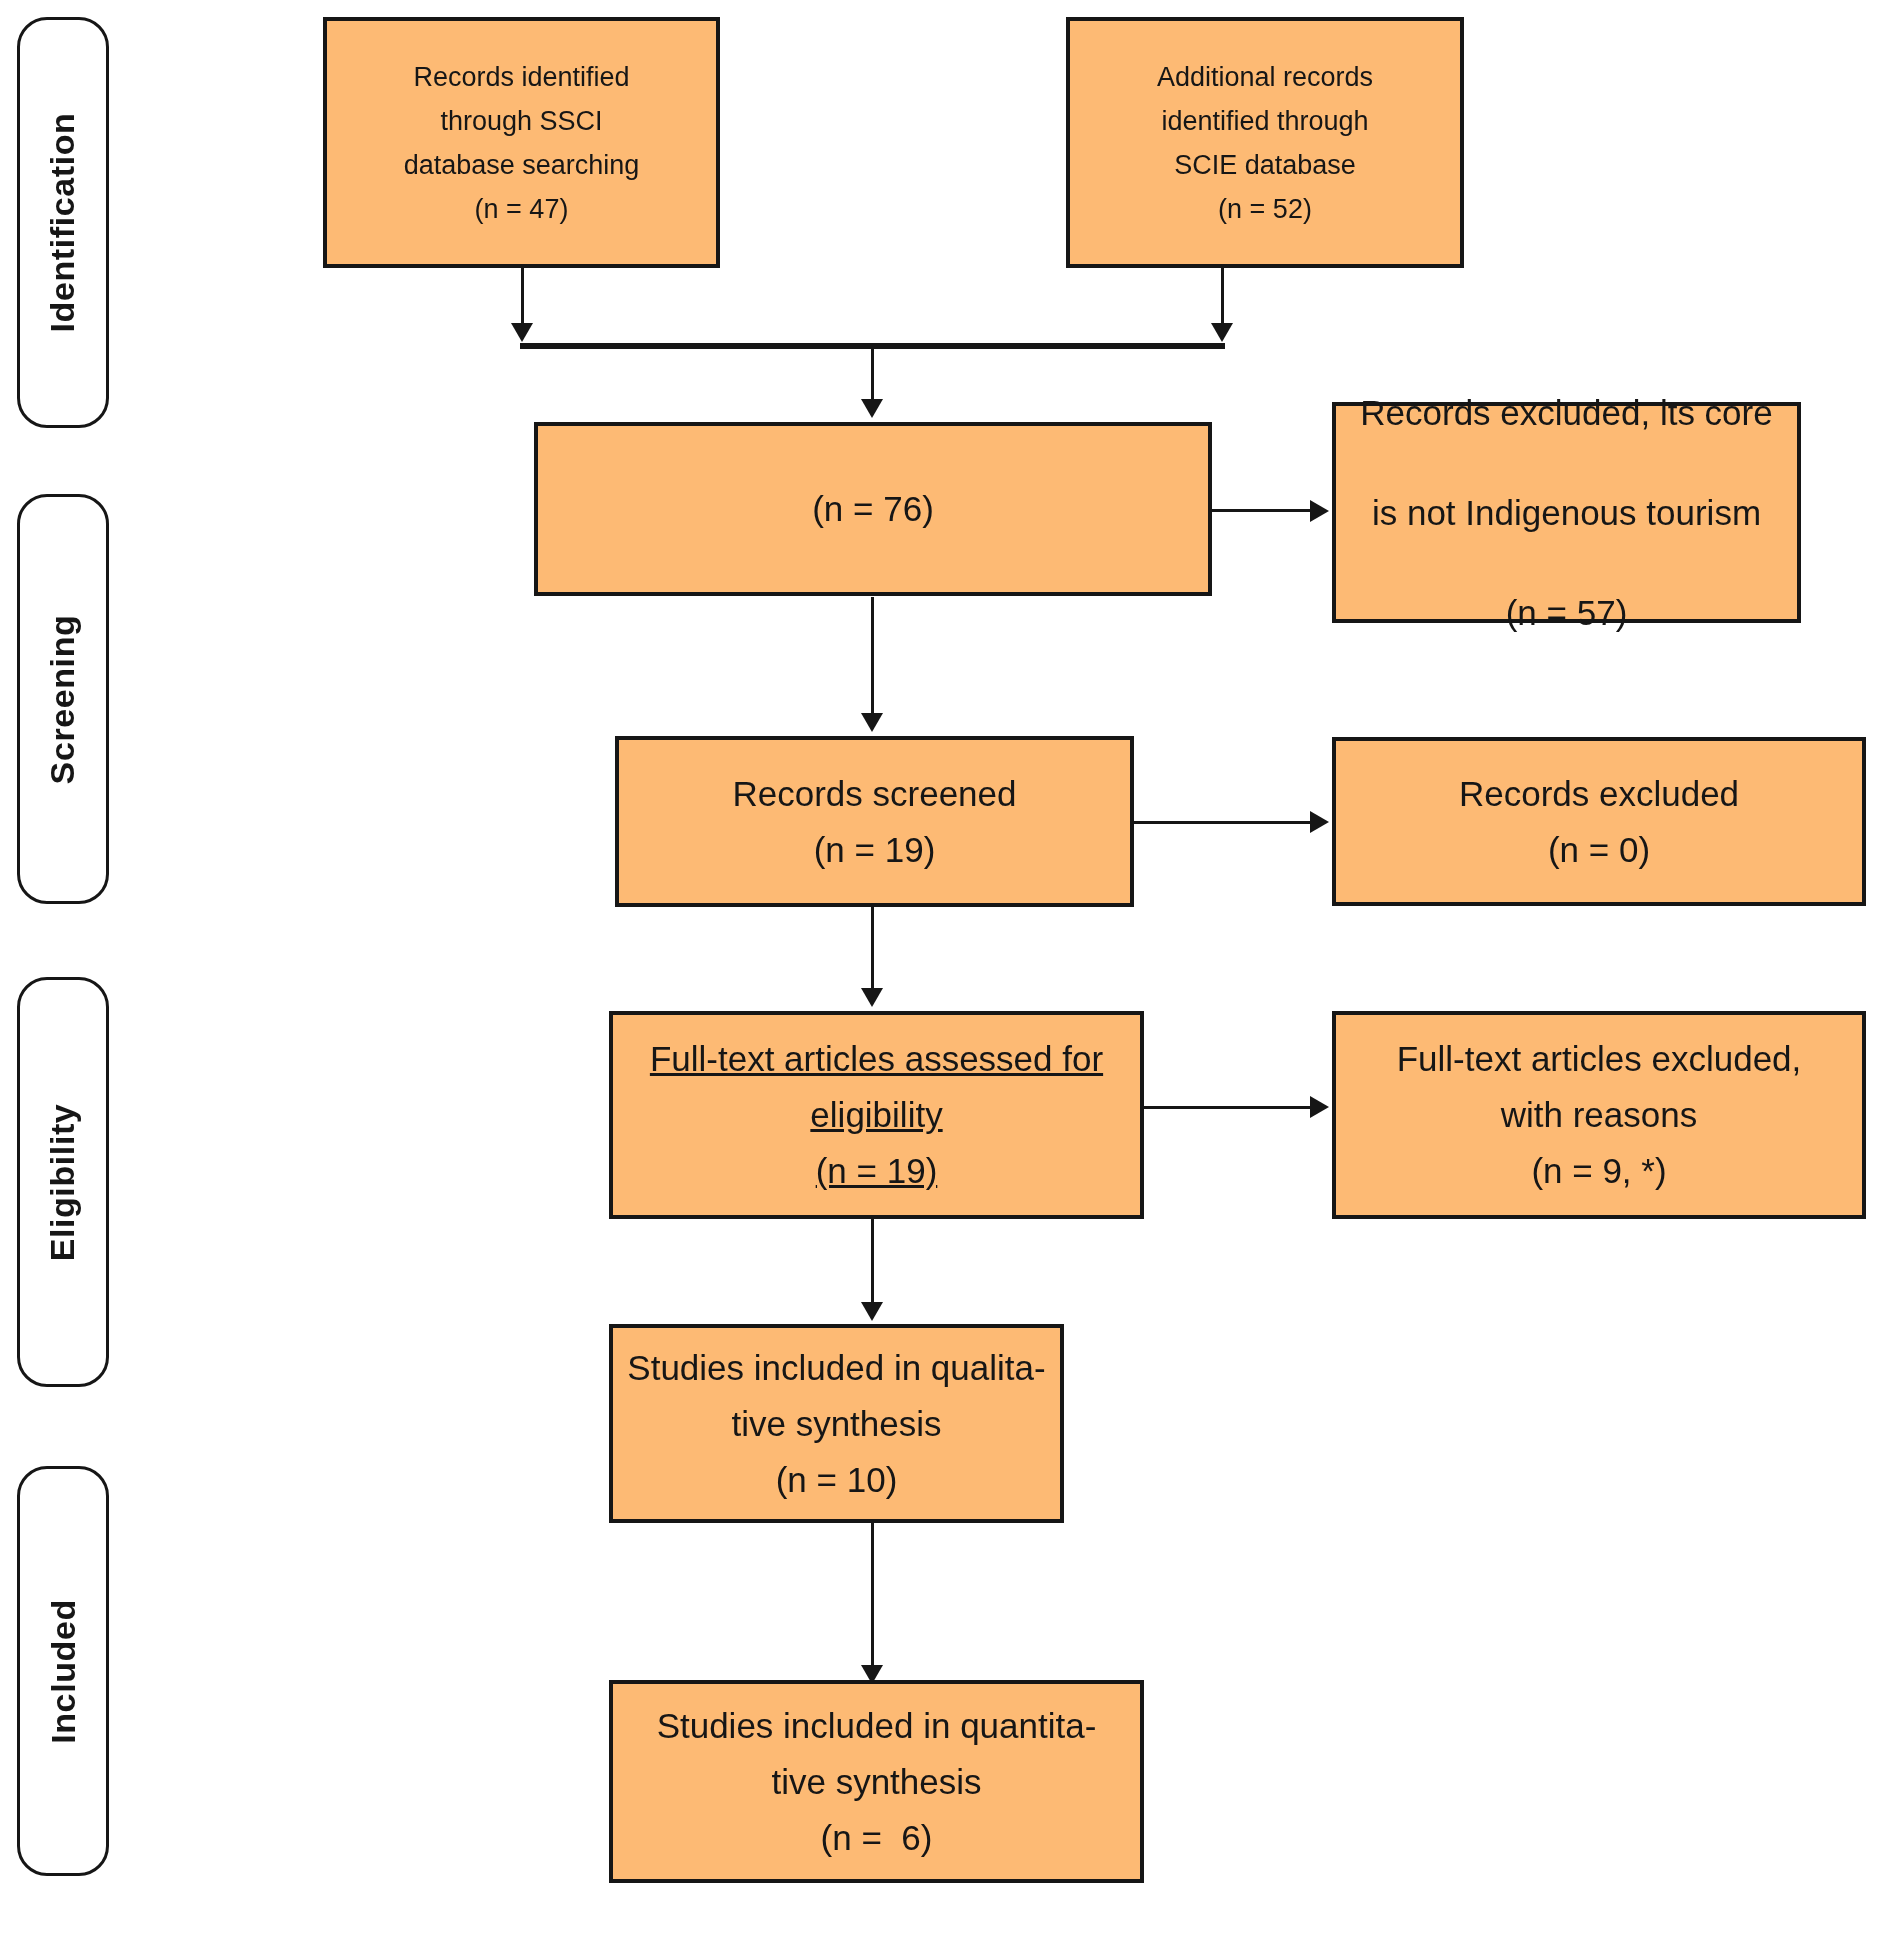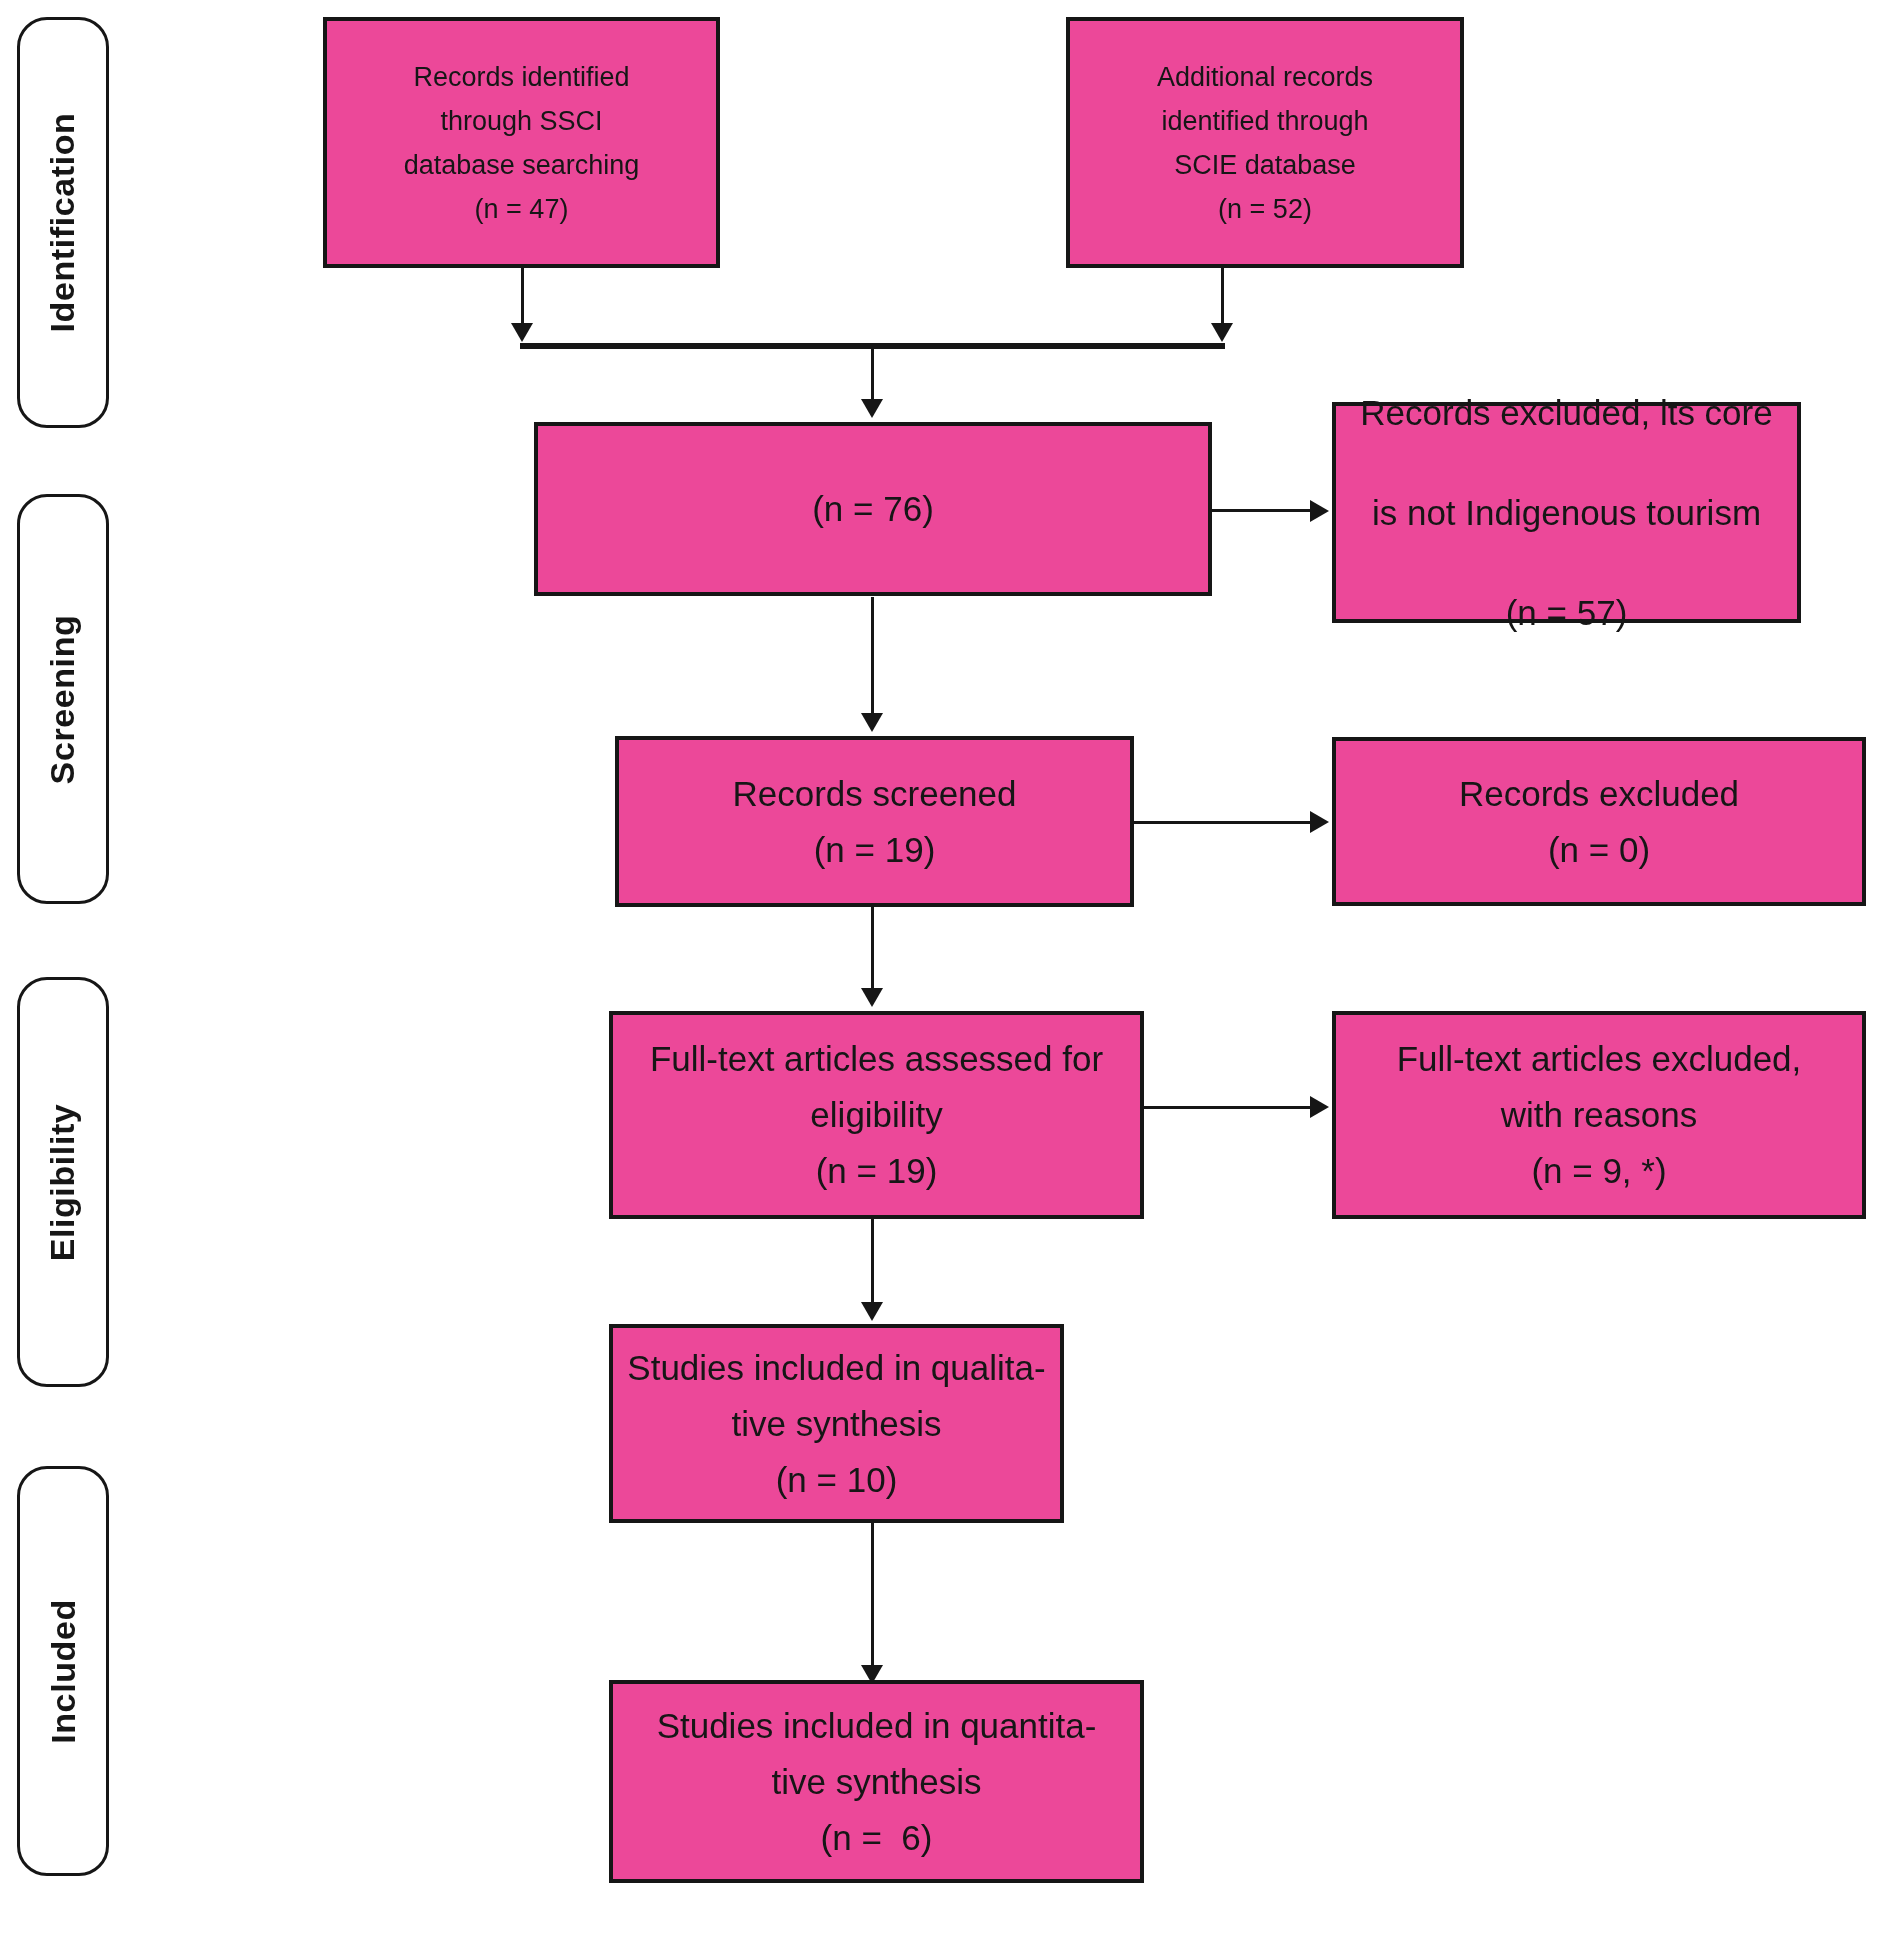--- a/index.html
+++ b/index.html
@@ -15,21 +15,21 @@
     font-family: "Liberation Sans", sans-serif;
     color: #161616;
     overflow: hidden;
   }
 
   
   .box {
     position: absolute;
     box-sizing: border-box;
     border: 4px solid #161616;
-    background: #ec4899;
+    background: #fdba74;
     display: flex;
     flex-direction: column;
     justify-content: center;
     align-items: center;
     text-align: center;
   }
   .box-line {
     white-space: pre;
   }
   .box-sm .box-line {
@@ -160,21 +160,21 @@
   <div class="ah-right" style="left:1310px; top:811px;"></div>
 
   <div class="box box-lg" style="left:1332px; top:737px; width:534px; height:169px;">
     <div class="box-line">Records excluded</div>
     <div class="box-line">(n = 0)</div>
   </div>
 
   <div class="vline" style="left:871px; top:907px; height:82px;"></div>
   <div class="ah-down" style="left:861px; top:988px;"></div>
 
-  <div class="box box-lg" style="left:609px; top:1011px; width:535px; height:208px;">
+  <div class="box box-lg" style="left:609px; top:1011px; width:535px; height:208px;text-decoration:underline;">
     <div class="box-line">Full-text articles assessed for</div>
     <div class="box-line">eligibility</div>
     <div class="box-line">(n = 19)</div>
   </div>
 
   <div class="hline" style="left:1144px; top:1106px; width:167px;"></div>
   <div class="ah-right" style="left:1310px; top:1096px;"></div>
 
   <div class="box box-lg" style="left:1332px; top:1011px; width:534px; height:208px;">
     <div class="box-line">Full-text articles excluded,</div>

